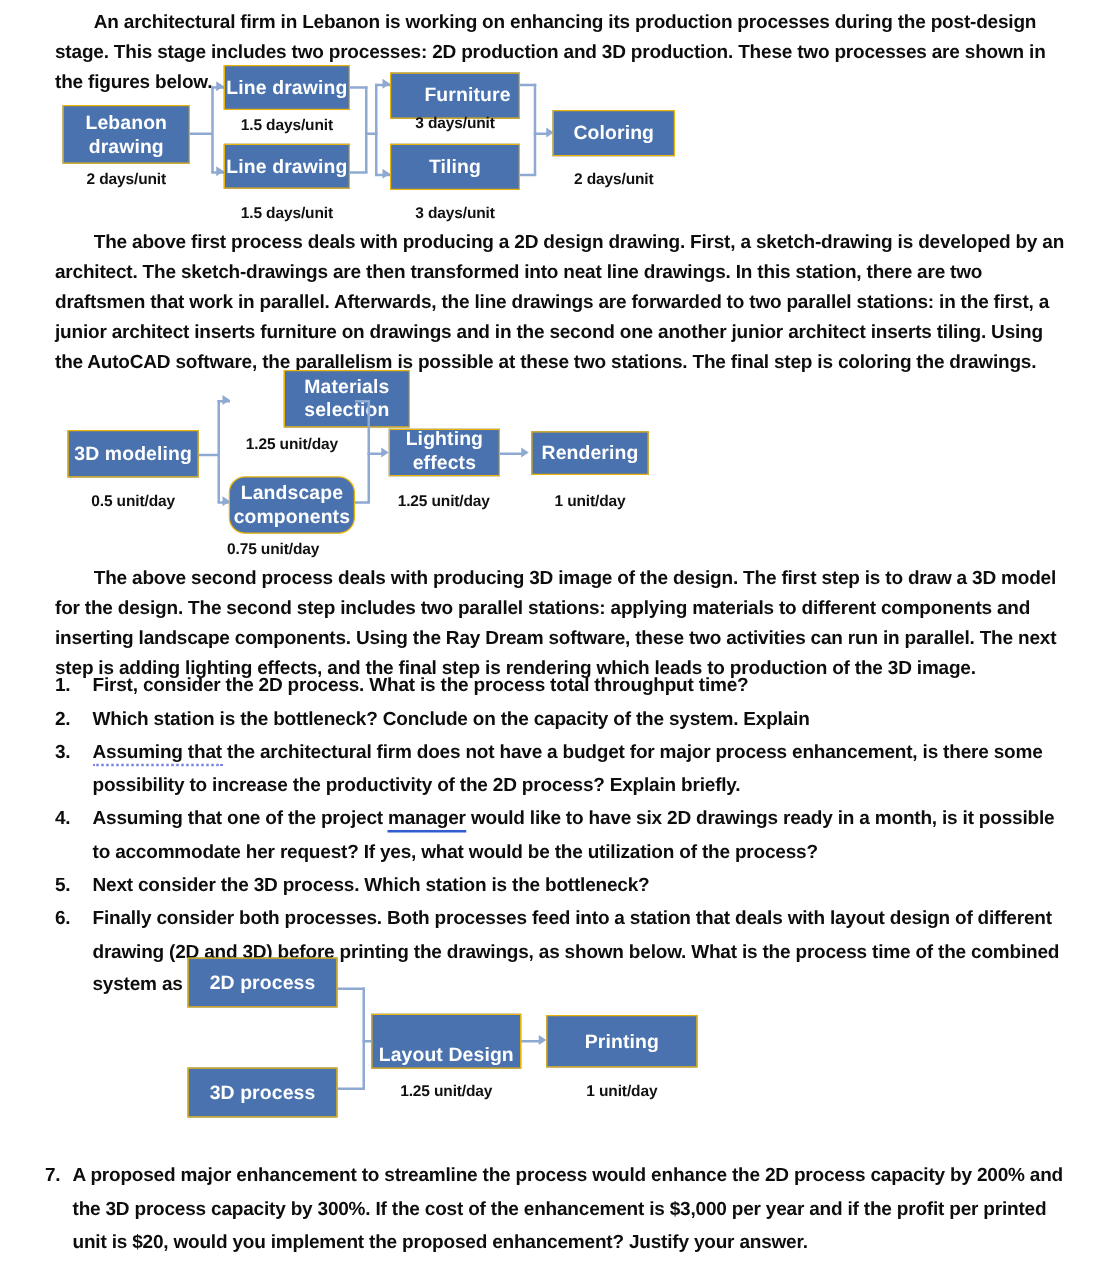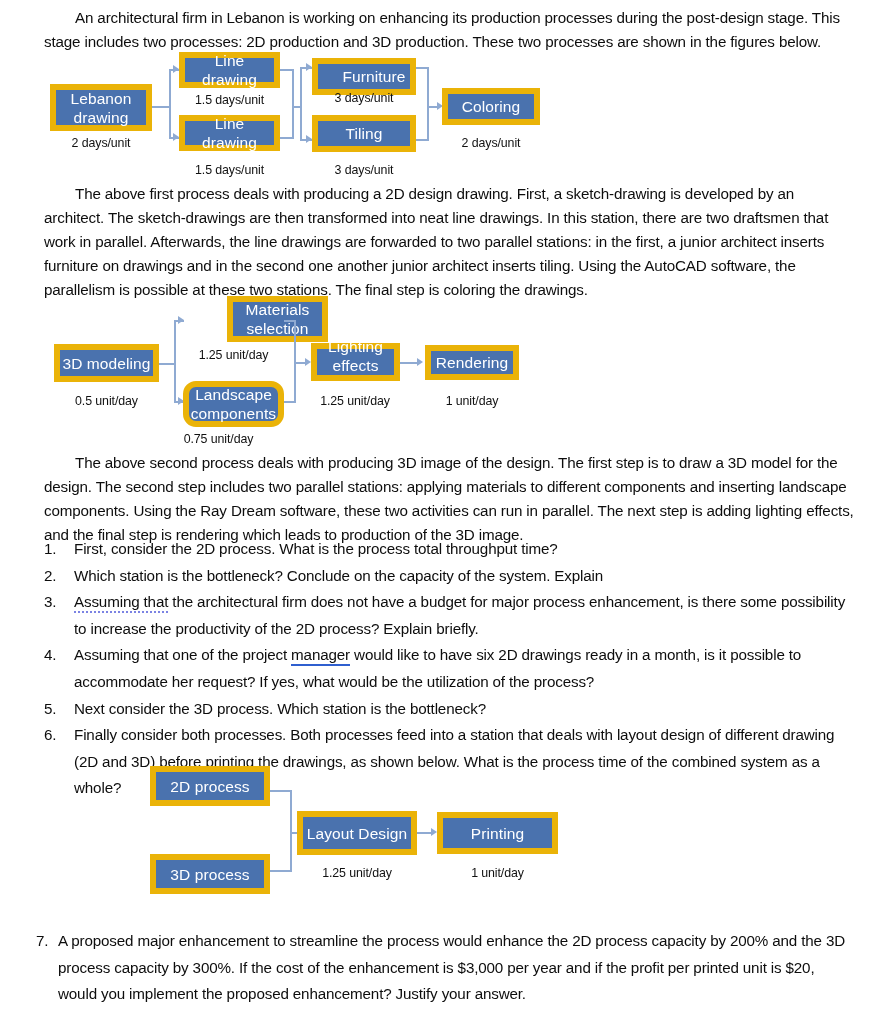--- a/index.html
+++ b/index.html
@@ -14,20 +14,21 @@
     font-family: "Liberation Sans", sans-serif;
     color: #0d0d0d;
     overflow: hidden;
   }
   .page {
     position: relative;
     width: 894px;
     height: 908px;
     padding: 0;
     box-sizing: border-box;
+    font-weight: bold;
   }
 
   
   .para {
     position: absolute;
     left: 44px;
     width: 810px;
     font-size: 15.2px;
     line-height: 24px;
     text-align: left;
@@ -69,21 +70,21 @@
     padding-bottom: 1px;
   }
 
   
   .diagram {
     position: absolute;
   }
   .node {
     position: absolute;
     background: #4a72ae;
-    border: 6px solid #eab308;
+    border: 1px solid #eab308;
     color: #ffffff;
     font-size: 15.5px;
     line-height: 19px;
     display: flex;
     align-items: center;
     justify-content: center;
     text-align: center;
     box-sizing: border-box;
     letter-spacing: 0.1px;
   }
@@ -264,21 +265,21 @@
     <div class="node" style="left:150px;top:854px;width:120px;height:40px;">
       <span>3D process</span>
     </div>
 
     <div class="conn h" style="left:270px;top:790px;width:22px;"></div>
     <div class="conn h" style="left:270px;top:870px;width:22px;"></div>
     <div class="conn v" style="left:290px;top:790px;height:81px;"></div>
     <div class="conn h" style="left:290px;top:832px;width:10px;"></div>
     <div class="arrow" style="left:298px;top:828px;"></div>
 
-    <div class="node" style="left:297px;top:811px;width:120px;height:44px;">
+    <div class="node" style="left:297px;top:811px;width:120px;height:44px;align-items:flex-end;">
       <span>Layout Design</span>
     </div>
     <div class="caption" style="left:297px;top:866px;width:120px;">1.25 unit/day</div>
 
     <div class="conn h" style="left:417px;top:832px;width:17px;"></div>
     <div class="arrow" style="left:431px;top:828px;"></div>
 
     <div class="node" style="left:437px;top:812px;width:121px;height:42px;">
       <span>Printing</span>
     </div>

